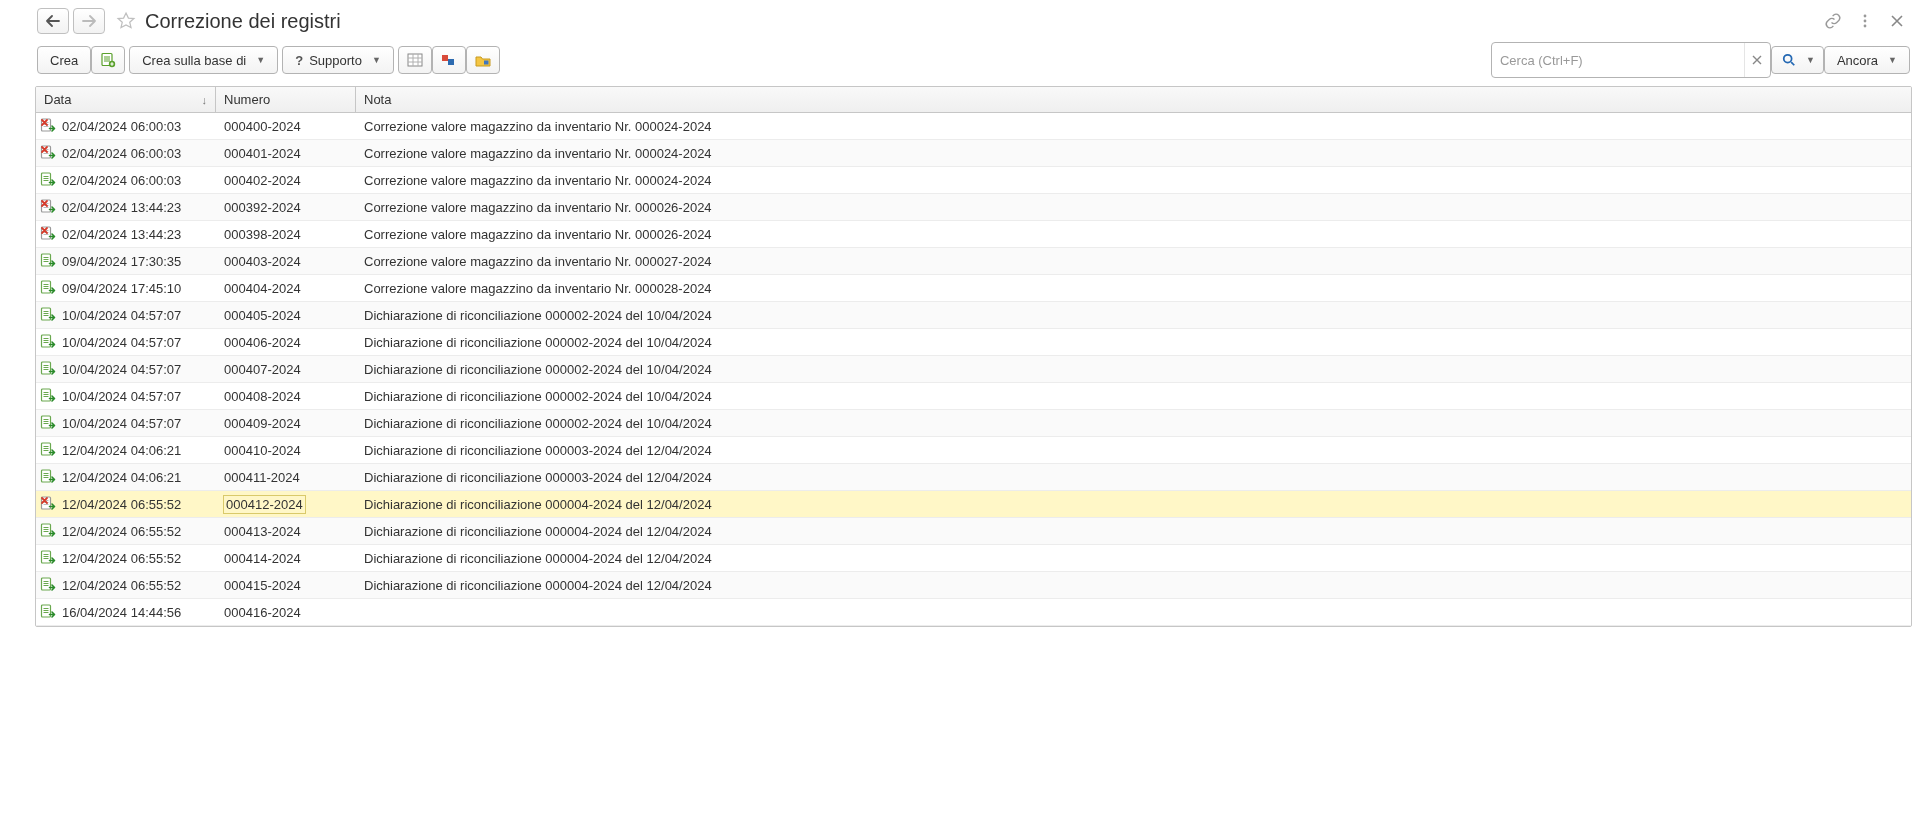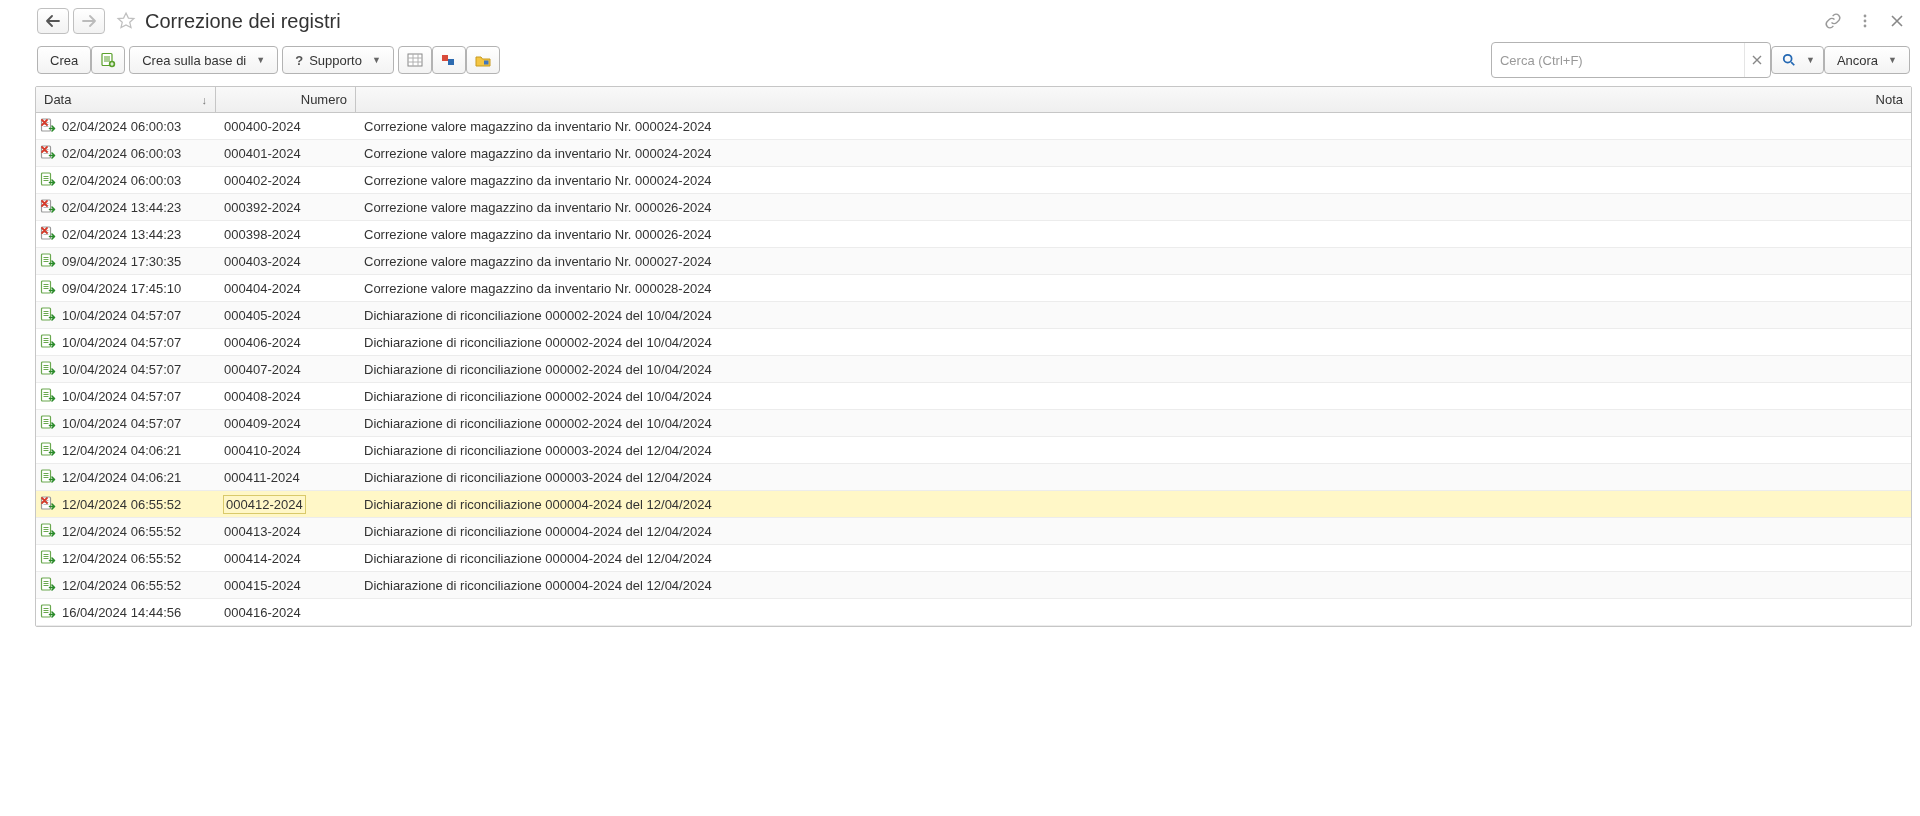--- a/index.html
+++ b/index.html
@@ -99,21 +99,20 @@
     height: 26px;
     align-items: stretch;
   }
   .th {
     display:flex; align-items:center;
     padding: 0 8px;
     border-right: 1px solid #c6c6c6;
     font-size: 13px;
     color: #333;
     cursor:pointer;
-    justify-content:flex-end;
   }
   .th.last { border-right: none; flex:1; }
   .col-date { width: 180px; justify-content: space-between; gap: 33px;}
   .col-num  { width: 140px; }
   .col-note { flex: 1; }
   .sort-ind { color:#777; font-size:11px;}
 
   .row {
     display:flex;
     height: 27px;

